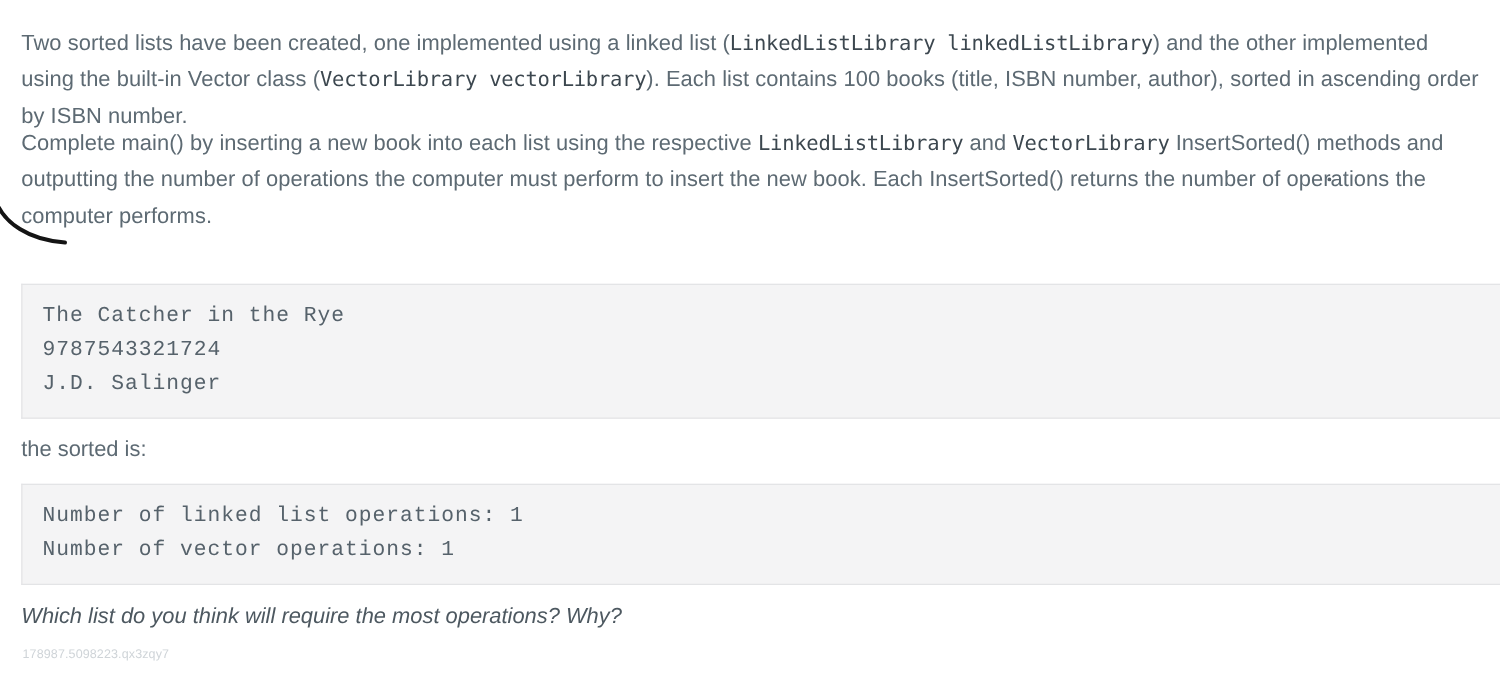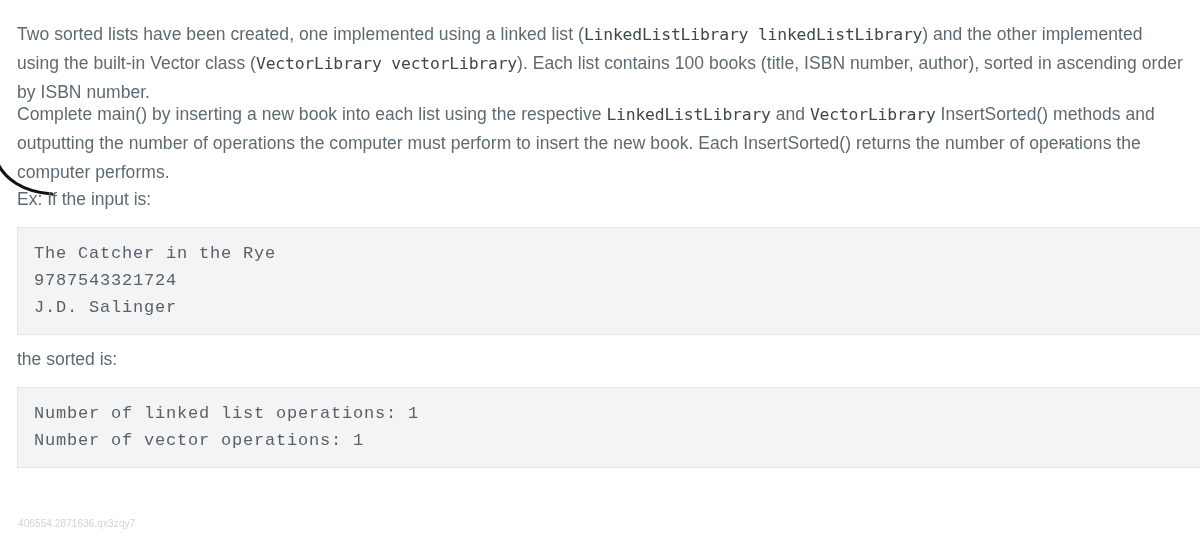--- a/index.html
+++ b/index.html
@@ -126,31 +126,31 @@
   <p class="para p2"><span>Complete main() by inserting a new book into each list using the respective </span><span class="inline-code">LinkedListLibrary</span><span> and </span><span class="inline-code">VectorLibrary</span><span> InsertSorted() methods and outputting the number of operations the computer must perform to insert the new book. Each InsertSorted() returns the number of operations the computer performs.</span></p>
 
   <div class="ink-dot"></div>
 
   <div class="annotation-stroke">
     <svg width="70" height="42" viewBox="0 0 70 42" xmlns="http://www.w3.org/2000/svg">
       <path d="M1 4 C 8 20, 26 34, 56 36" fill="none" stroke="#141414" stroke-width="3.2" stroke-linecap="round"></path>
     </svg>
   </div>
 
-  <div class="label label-ex">Ex: If the input is:</div>
 
   <div class="codeblock cb1">
     <div class="line">The Catcher in the Rye</div>
     <div class="line">9787543321724</div>
     <div class="line">J.D. Salinger</div>
   </div>
 
   <div class="label label-out">the sorted is:</div>
 
   <div class="codeblock cb2">
     <div class="line">Number of linked list operations: 1</div>
     <div class="line">Number of vector operations: 1</div>
   </div>
 
+  <div class="question">Which list do you think will require the most operations? Why?</div>
 
-  <div class="footer-id">406554.2871636.qx3zqy7</div>
+  <div class="footer-id">178987.5098223.qx3zqy7</div>
 
 </div>
 
 </body></html>

